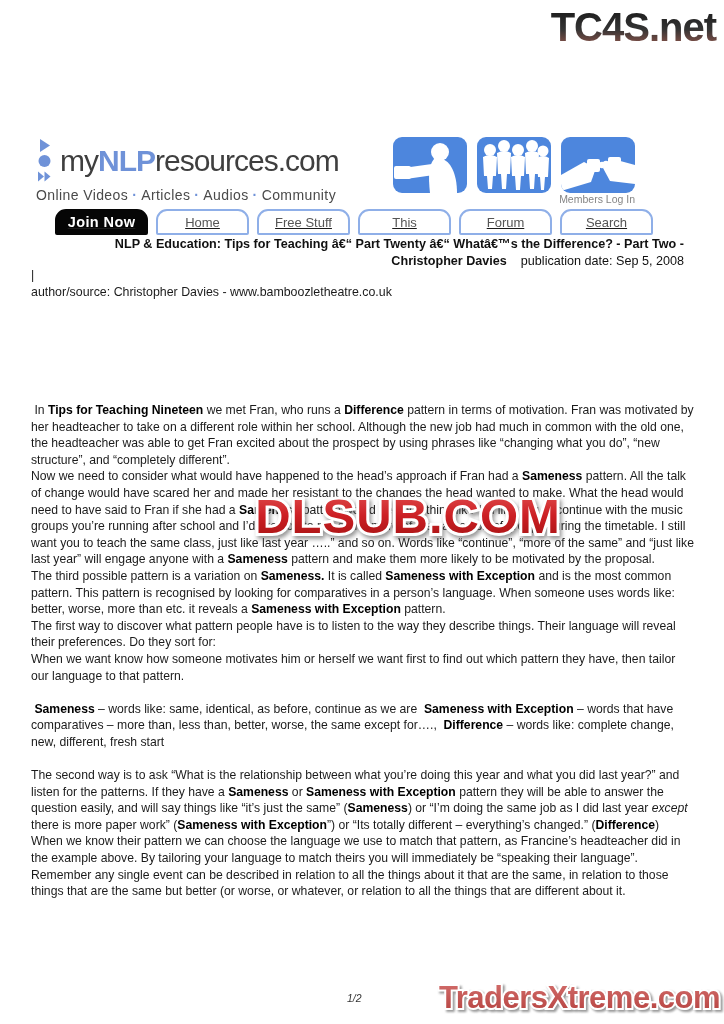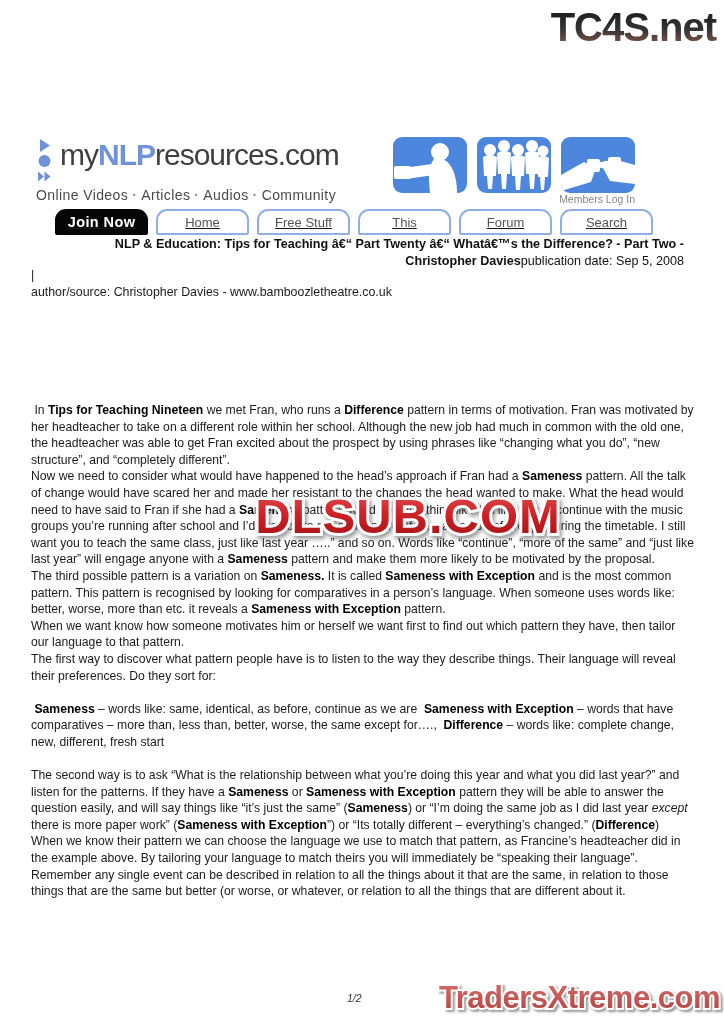--- a/index.html
+++ b/index.html
@@ -6,21 +6,21 @@
   .page{position:relative;width:724px;height:1024px;background:#fff;overflow:hidden;
         font-family:"Liberation Sans", sans-serif;color:#1b1b1b;}
 
   
   .wm-top{position:absolute;top:0;right:6px;z-index:50;}
   .wm-center{position:absolute;top:480px;left:218px;z-index:50;}
   .wm-bottom{position:absolute;top:972px;right:0;z-index:50;}
 
   
   .logo-block{position:absolute;left:36px;top:138px;}
-  .logo-row{display:flex;align-items:flex-start;}
+  .logo-row{display:flex;align-items:center;}
   .logo-icon{margin-right:4px;}
   .logo-text{font-size:30px;letter-spacing:-1px;color:#3f3f3f;line-height:34px;}
   .logo-accent{color:#6f92d8;font-weight:bold;}
   .tagline{margin-top:3px;font-size:14px;color:#4a4a4a;letter-spacing:.4px;}
   .tagline .dot{color:#6f92d8;font-weight:bold;padding:0 4px;}
 
   .tiles{position:absolute;left:393px;top:137px;display:flex;gap:10px;}
   .tile{width:74px;height:56px;background:#4d86dd;border-radius:9px;overflow:hidden;flex:none;}
   .members{position:absolute;left:393px;top:193px;width:242px;text-align:right;
            font-size:10.5px;color:#858585;}
@@ -29,21 +29,21 @@
   .nav{position:absolute;left:55px;top:209px;display:flex;gap:8px;text-decoration:underline;}
   .tab{width:89px;height:22px;border:2px solid #8fafe8;border-radius:11px 11px 2px 2px;
        background:#fff;display:flex;align-items:center;justify-content:center;
        font-size:13px;color:#555;cursor:pointer;}
   .tab.dark{background:#060606;border-color:#060606;color:#fff;font-weight:bold;
             font-size:14.5px;letter-spacing:.4px;}
 
   
   .title{position:absolute;left:30px;right:40px;top:236px;text-align:right;
          font-size:12.6px;font-weight:bold;line-height:17px;color:#111;}
-  .title .date{font-weight:normal;}
+  .title .date{font-weight:normal;margin-left:14px;}
   .author-block{position:absolute;left:31px;top:267px;font-size:12.4px;line-height:17px;}
 
   .pager{position:absolute;right:28px;top:351px;text-align:right;font-size:12.6px;line-height:17px;}
   .pager a{color:#0000cc;text-decoration:underline;cursor:pointer;}
   .pager .sep{padding:0 5px;color:#222;}
   .pager .nbsp-line{padding-right:33px;color:#222;}
 
   
   .article-body{position:absolute;left:31px;top:386px;width:664px;
                 font-size:12.2px;line-height:16.6px;color:#1b1b1b;margin-top:16px;}
@@ -143,22 +143,22 @@
   <div class="author-block">
     <div>|</div>
     <div>author/source: Christopher Davies - www.bamboozletheatre.co.uk</div>
   </div>
 
 
   <div class="article-body">
       <p><span>&nbsp;In </span><b>Tips for Teaching Nineteen</b><span> we met Fran, who runs a </span><b>Difference</b><span> pattern in terms of motivation. Fran was motivated by her headteacher to take on a different role within her school. Although the new job had much in common with the old one, the headteacher was able to get Fran excited about the prospect by using phrases like “changing what you do”, “new structure”, and “completely different”.</span></p>
       <p><span>Now we need to consider what would have happened to the head’s approach if Fran had a </span><b>Sameness</b><span> pattern. All the talk of change would have scared her and made her resistant to the changes the head wanted to make. What the head would need to have said to Fran if she had a </span><b>Sameness</b><span> pattern would be something like “I’d like you to continue with the music groups you’re running after school and I’d like you to run some more of the same sort of groups during the timetable. I still want you to teach the same class, just like last year …..” and so on. Words like “continue”, “more of the same” and “just like last year” will engage anyone with a </span><b>Sameness</b><span> pattern and make them more likely to be motivated by the proposal.</span></p>
       <p><span>The third possible pattern is a variation on </span><b>Sameness.</b><span> It is called </span><b>Sameness with Exception</b><span> and is the most common pattern. This pattern is recognised by looking for comparatives in a person’s language. When someone uses words like: better, worse, more than etc. it reveals a </span><b>Sameness with Exception</b><span> pattern.</span></p>
+      <p><span>The first way to discover what pattern people have is to listen to the way they describe things. Their language will reveal their preferences. Do they sort for:</span></p>
       <p><span>When we want know how someone motivates him or herself we want first to find out which pattern they have, then tailor our language to that pattern.</span></p>
-      <p><span>The first way to discover what pattern people have is to listen to the way they describe things. Their language will reveal their preferences. Do they sort for:</span></p>
       <p>&nbsp;</p>
       <p><span>&nbsp;</span><b>Sameness</b><span> – words like: same, identical, as before, continue as we are &nbsp;</span><b>Sameness with Exception</b><span> – words that have comparatives – more than, less than, better, worse, the same except for…., &nbsp;</span><b>Difference</b><span> – words like: complete change, new, different, fresh start</span></p>
       <p>&nbsp;</p>
       <p><span>The second way is to ask “What is the relationship between what you’re doing this year and what you did last year?” and listen for the patterns. If they have a </span><b>Sameness</b><span> or </span><b>Sameness with Exception</b><span> pattern they will be able to answer the question easily, and will say things like “it’s just the same” (</span><b>Sameness</b><span>) or “I’m doing the same job as I did last year </span><i>except</i><span> there is more paper work” (</span><b>Sameness with Exception</b><span>”) or “Its totally different – everything’s changed.” (</span><b>Difference</b><span>)</span></p>
       <p><span>When we know their pattern we can choose the language we use to match that pattern, as Francine’s headteacher did in the example above. By tailoring your language to match theirs you will immediately be “speaking their language”. Remember any single event can be described in relation to all the things about it that are the same, in relation to those things that are the same but better (or worse, or whatever, or relation to all the things that are different about it.</span></p>
     </div>
 
   <svg class="wm-center" width="380" height="74">
     <defs>
       <linearGradient id="wm2g" x1="0" y1="0" x2="0" y2="1">

